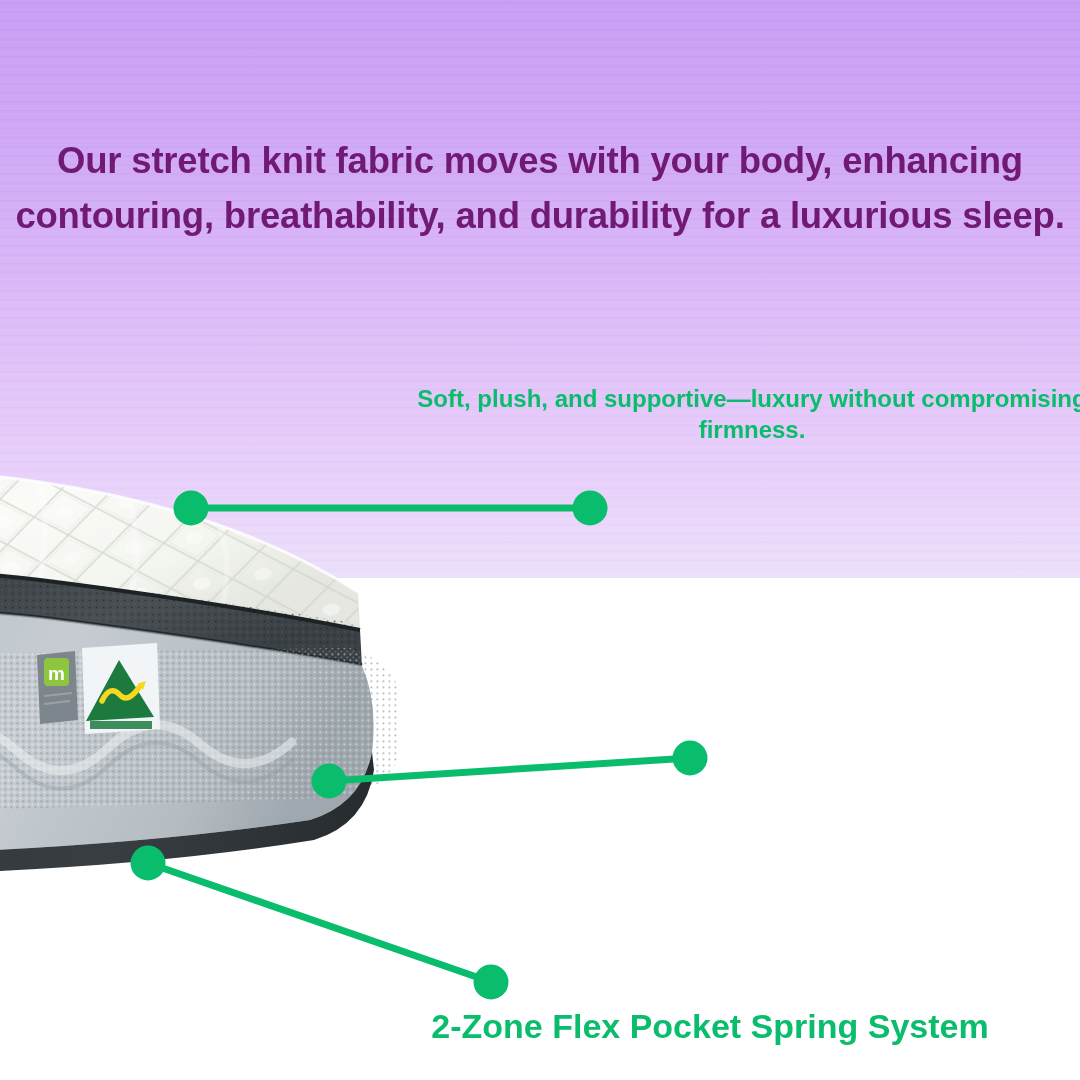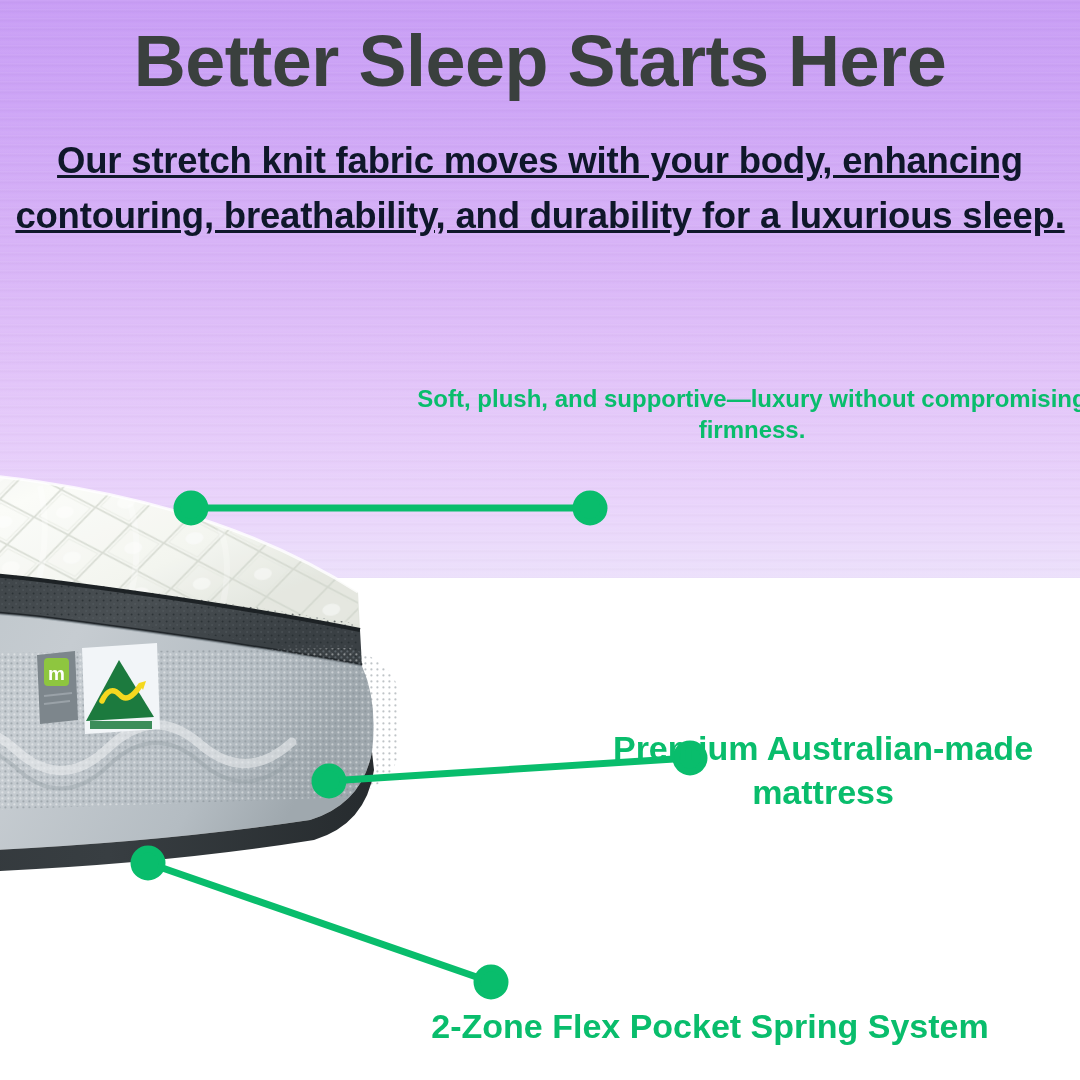--- a/index.html
+++ b/index.html
@@ -55,25 +55,24 @@
     line-height: 1.06;
     z-index: 4;
   }
   #subtitle {
     position: absolute;
     left: 0; top: 134px;
     width: 1080px;
     text-align: center;
     font-size: 36.5px;
     font-weight: 700;
-    color: #0f172a;
+    color: #701a75;
     line-height: 1.5;
     letter-spacing: -0.2px;
     z-index: 4;
-    text-decoration: underline;
   }
 
   
   #mattress {
     position: absolute;
     left: -290px;
     top: 452px;
     width: 910px;
     height: 470px;
     z-index: 2;
@@ -120,21 +119,20 @@
   }
   #connectors .hit { pointer-events: auto; }
 </style>
 </head>
 <body>
 
 <div id="canvas">
 
   <div id="purple-band"></div>
 
-  <div id="headline">Better Sleep Starts Here</div>
 
   <div id="subtitle">Our stretch knit fabric moves with your body, enhancing contouring, breathability, and durability for a luxurious sleep.</div>
 
   <div id="mattress">
     <svg width="910" height="470" viewBox="0 0 910 470" xmlns="http://www.w3.org/2000/svg">
       <defs>
         <linearGradient id="topQuilt" x1="0" y1="0" x2="1" y2="0.55">
           <stop offset="0%" stop-color="#d9dcd4"></stop>
           <stop offset="18%" stop-color="#eef0ea"></stop>
           <stop offset="45%" stop-color="#fbfcf8"></stop>
@@ -276,17 +274,16 @@
       <circle class="hit" cx="690" cy="758" r="14"></circle>
 
       <line class="hit" x1="148" y1="863" x2="491" y2="982"></line>
       <circle class="hit" cx="148" cy="863" r="14"></circle>
       <circle class="hit" cx="491" cy="982" r="14"></circle>
     </g>
   </svg>
 
   <div class="callout-text" id="callout-1-text">Soft, plush, and supportive—luxury without compromising firmness.</div>
 
-  <div class="callout-text" id="callout-2-text">Premium Australian-made mattress</div>
 
   <div class="callout-text" id="callout-3-text">2-Zone Flex Pocket Spring System</div>
 
 </div>
 
 </body></html>

